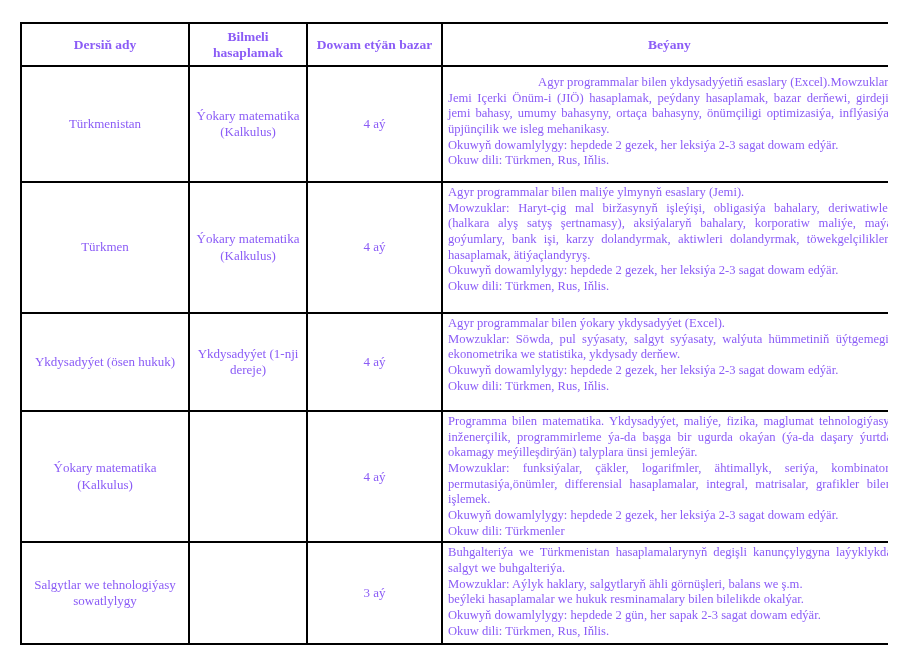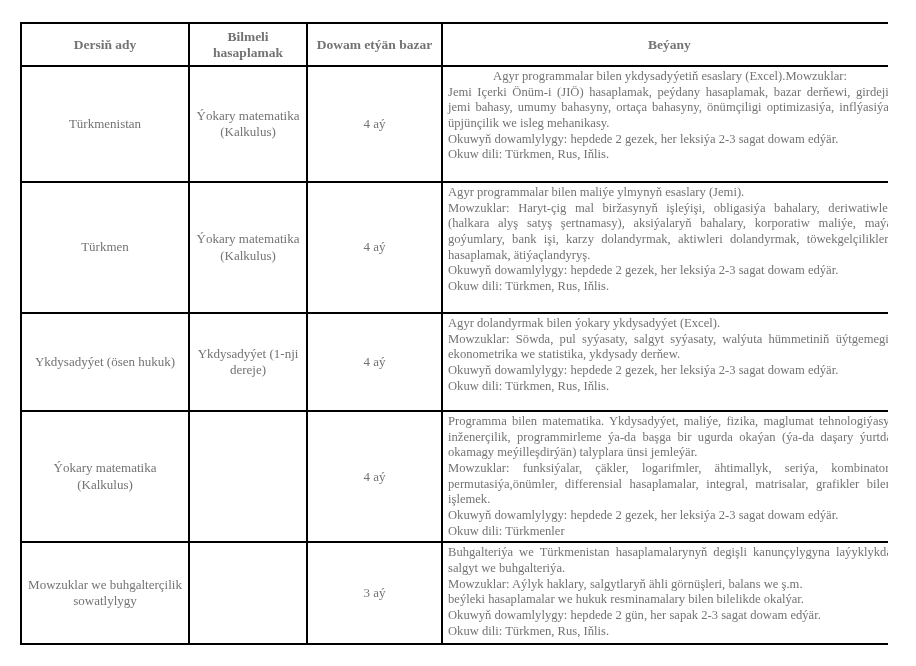--- a/index.html
+++ b/index.html
@@ -6,21 +6,21 @@
     margin: 0;
     padding: 0;
     background: #ffffff;
   }
   .page {
     position: relative;
     width: 888px;
     height: 666px;
     background: #ffffff;
     font-family: "Liberation Serif", "DejaVu Serif", serif;
-    color: #737373;
+    color: #8b5cf6;
     overflow: hidden;
   }
   table.course-table {
     position: absolute;
     left: 20px;
     top: 22px;
     width: 876px;
     border-collapse: collapse;
     table-layout: fixed;
   }
@@ -60,22 +60,23 @@
     font-size: 12.6px;
     vertical-align: top;
     padding: 2px 4px 2px 5px;
     line-height: 1.245;
   }
   .desc-line {
     text-align: justify;
   }
   .desc-line.spread {
     display: flex;
-    justify-content: center;
+    justify-content: flex-end;
     text-align: left;
+    margin-top: 6px;
   }
   .seg-bold { font-weight: normal; }
 </style>
 </head>
 <body>
 
 <div class="page">
   <table class="course-table">
     <colgroup>
       <col class="c1">
@@ -115,39 +116,39 @@
             <div class="desc-line"><span class="seg-bold">Mowzuklar:</span><span class="seg-plain"> Haryt-çig mal biržasynyň işleýişi, obligasiýa bahalary, deriwatiwler (halkara alyş satyş şertnamasy), aksiýalaryň bahalary, korporatiw maliýe, maýa goýumlary, bank işi, karzy dolandyrmak, aktiwleri dolandyrmak, töwekgelçilikleri hasaplamak, ätiýaçlandyryş.</span></div>
             <div class="desc-line"><span class="seg-bold">Okuwyň dowamlylygy:</span><span class="seg-plain"> hepdede 2 gezek, her leksiýa 2-3 sagat dowam edýär.</span></div>
             <div class="desc-line"><span class="seg-bold">Okuw dili:</span><span class="seg-plain"> Türkmen, Rus, Iňlis.</span></div>
           </td>
         </tr>
         <tr>
           <td class="name-cell">Ykdysadyýet (ösen hukuk)</td>
           <td class="prereq-cell">Ykdysadyýet (1-nji dereje)</td>
           <td class="duration-cell">4 aý</td>
           <td class="desc-cell">
-            <div class="desc-line"><span class="seg-plain">Agyr dolandyrmak bilen ýokary ykdysadyýet (Excel).</span></div>
+            <div class="desc-line"><span class="seg-plain">Agyr programmalar bilen ýokary ykdysadyýet (Excel).</span></div>
             <div class="desc-line"><span class="seg-bold">Mowzuklar:</span><span class="seg-plain"> Söwda, pul syýasaty, salgyt syýasaty, walýuta hümmetiniň üýtgemegi, ekonometrika we statistika, ykdysady derňew.</span></div>
             <div class="desc-line"><span class="seg-bold">Okuwyň dowamlylygy:</span><span class="seg-plain"> hepdede 2 gezek, her leksiýa 2-3 sagat dowam edýär.</span></div>
             <div class="desc-line"><span class="seg-bold">Okuw dili:</span><span class="seg-plain"> Türkmen, Rus, Iňlis.</span></div>
           </td>
         </tr>
         <tr>
           <td class="name-cell">Ýokary matematika (Kalkulus)</td>
           <td class="prereq-cell"></td>
           <td class="duration-cell">4 aý</td>
           <td class="desc-cell">
             <div class="desc-line"><span class="seg-plain">Programma bilen matematika. Ykdysadyýet, maliýe, fizika, maglumat tehnologiýasy, inženerçilik, programmirleme ýa-da başga bir ugurda okaýan (ýa-da daşary ýurtda okamagy meýilleşdirýän) talyplara ünsi jemleýär.</span></div>
             <div class="desc-line"><span class="seg-bold">Mowzuklar:</span><span class="seg-plain"> funksiýalar, çäkler, logarifmler, ähtimallyk, seriýa, kombinator, permutasiýa,önümler, differensial hasaplamalar, integral, matrisalar, grafikler bilen işlemek.</span></div>
             <div class="desc-line"><span class="seg-plain">Okuwyň dowamlylygy: hepdede 2 gezek, her leksiýa 2-3 sagat dowam edýär.</span></div>
             <div class="desc-line"><span class="seg-plain">Okuw dili: Türkmenler</span></div>
           </td>
         </tr>
         <tr>
-          <td class="name-cell">Mowzuklar we buhgalterçilik sowatlylygy</td>
+          <td class="name-cell">Salgytlar we tehnologiýasy sowatlylygy</td>
           <td class="prereq-cell"></td>
           <td class="duration-cell">3 aý</td>
           <td class="desc-cell">
             <div class="desc-line"><span class="seg-plain">Buhgalteriýa we Türkmenistan hasaplamalarynyň degişli kanunçylygyna laýyklykda salgyt we buhgalteriýa.</span></div>
             <div class="desc-line"><span class="seg-bold">Mowzuklar:</span><span class="seg-plain"> Aýlyk haklary, salgytlaryň ähli görnüşleri, balans we ş.m.</span></div>
             <div class="desc-line"><span class="seg-plain">beýleki hasaplamalar we hukuk resminamalary bilen bilelikde okalýar.</span></div>
             <div class="desc-line"><span class="seg-bold">Okuwyň dowamlylygy:</span><span class="seg-plain"> hepdede 2 gün, her sapak 2-3 sagat dowam edýär.</span></div>
             <div class="desc-line"><span class="seg-bold">Okuw dili:</span><span class="seg-plain"> Türkmen, Rus, Iňlis.</span></div>
           </td>
         </tr>

